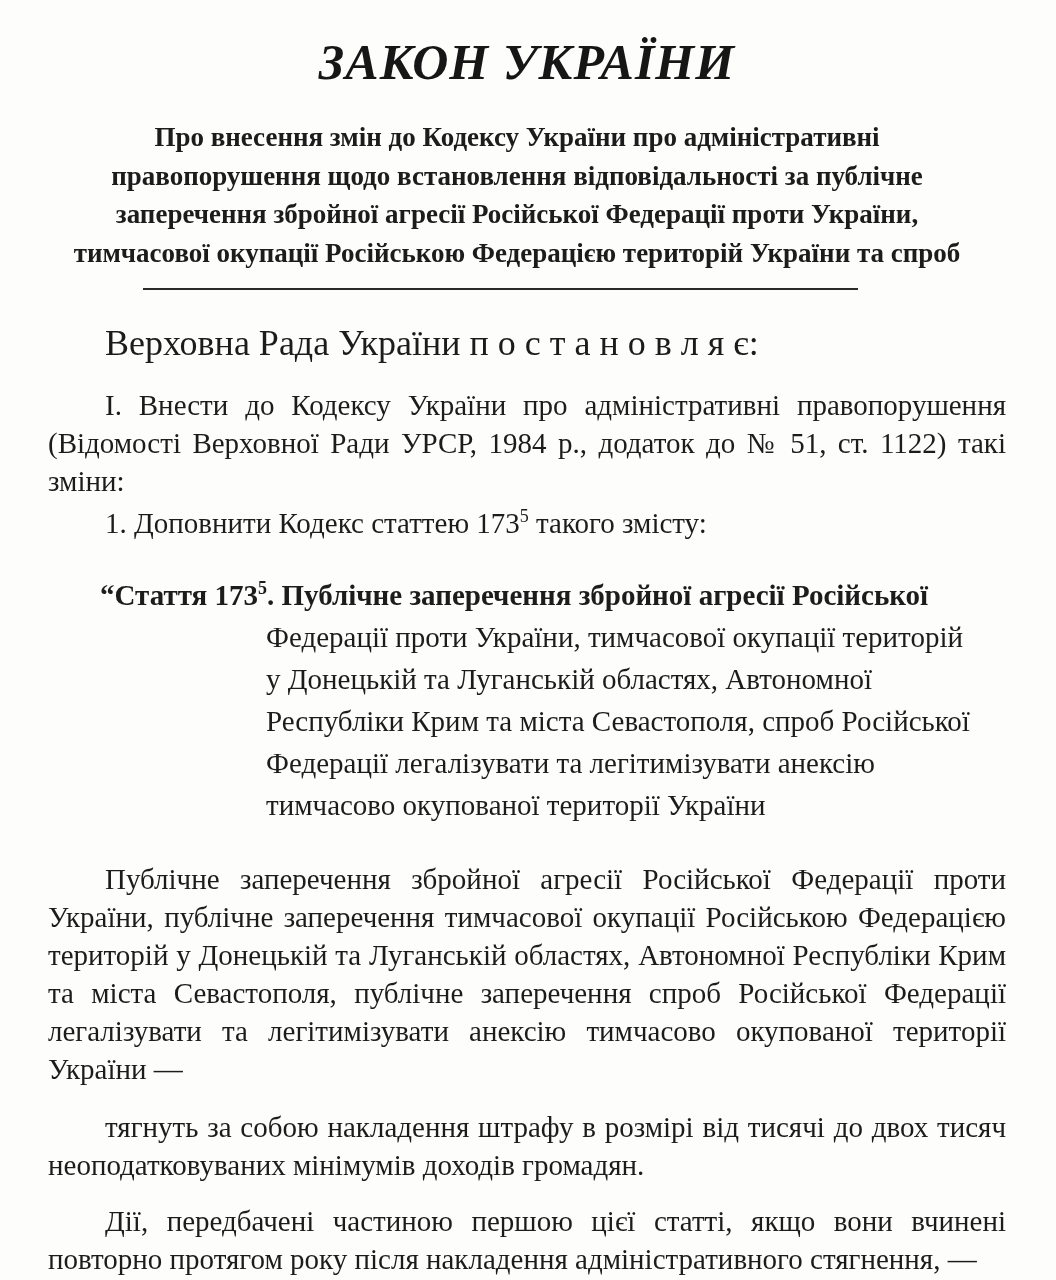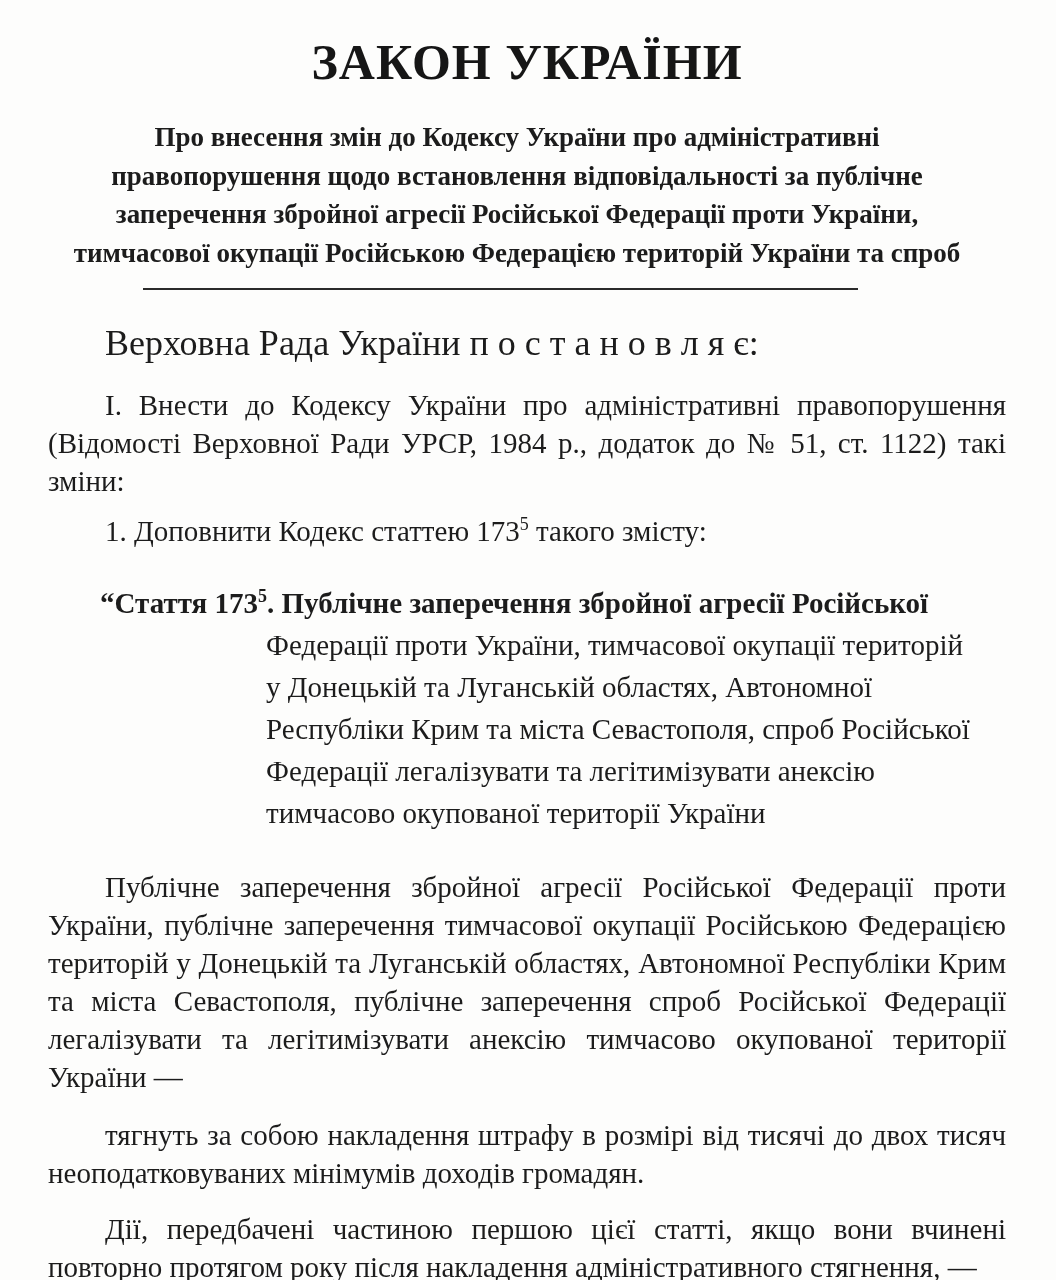--- a/index.html
+++ b/index.html
@@ -14,20 +14,21 @@
     font-family: "Liberation Serif", serif;
     color: #1c1c1c;
     overflow: hidden;
   }
   .doc-title {
     margin: 12px 0 0 0;
     text-align: center;
     font-size: 50px;
     line-height: 60px;
     font-weight: bold;
+    font-style: italic;
     letter-spacing: 1px;
     color: #161616;
   }
   .subtitle {
     margin: 26px 0 0 14px;
     width: 910px;
     text-align: center;
     font-weight: bold;
     font-size: 27px;
     line-height: 38.5px;
@@ -46,21 +47,21 @@
     line-height: 38px;
   }
   .para {
     margin: 0;
     font-size: 29px;
     line-height: 38px;
   }
   .indent  { text-indent: 57px; }
   .justify { text-align: justify; }
   .intro-para { margin-top: 24px; }
-  .item-para  { margin-top: 12px; }
+  .item-para  { margin-top: 4px; }
   sup.s5 {
     font-size: 0.62em;
     vertical-align: super;
     line-height: 0;
   }
   .article {
     margin: 32px 0 0 52px;
     font-size: 29px;
     line-height: 42px;
   }

